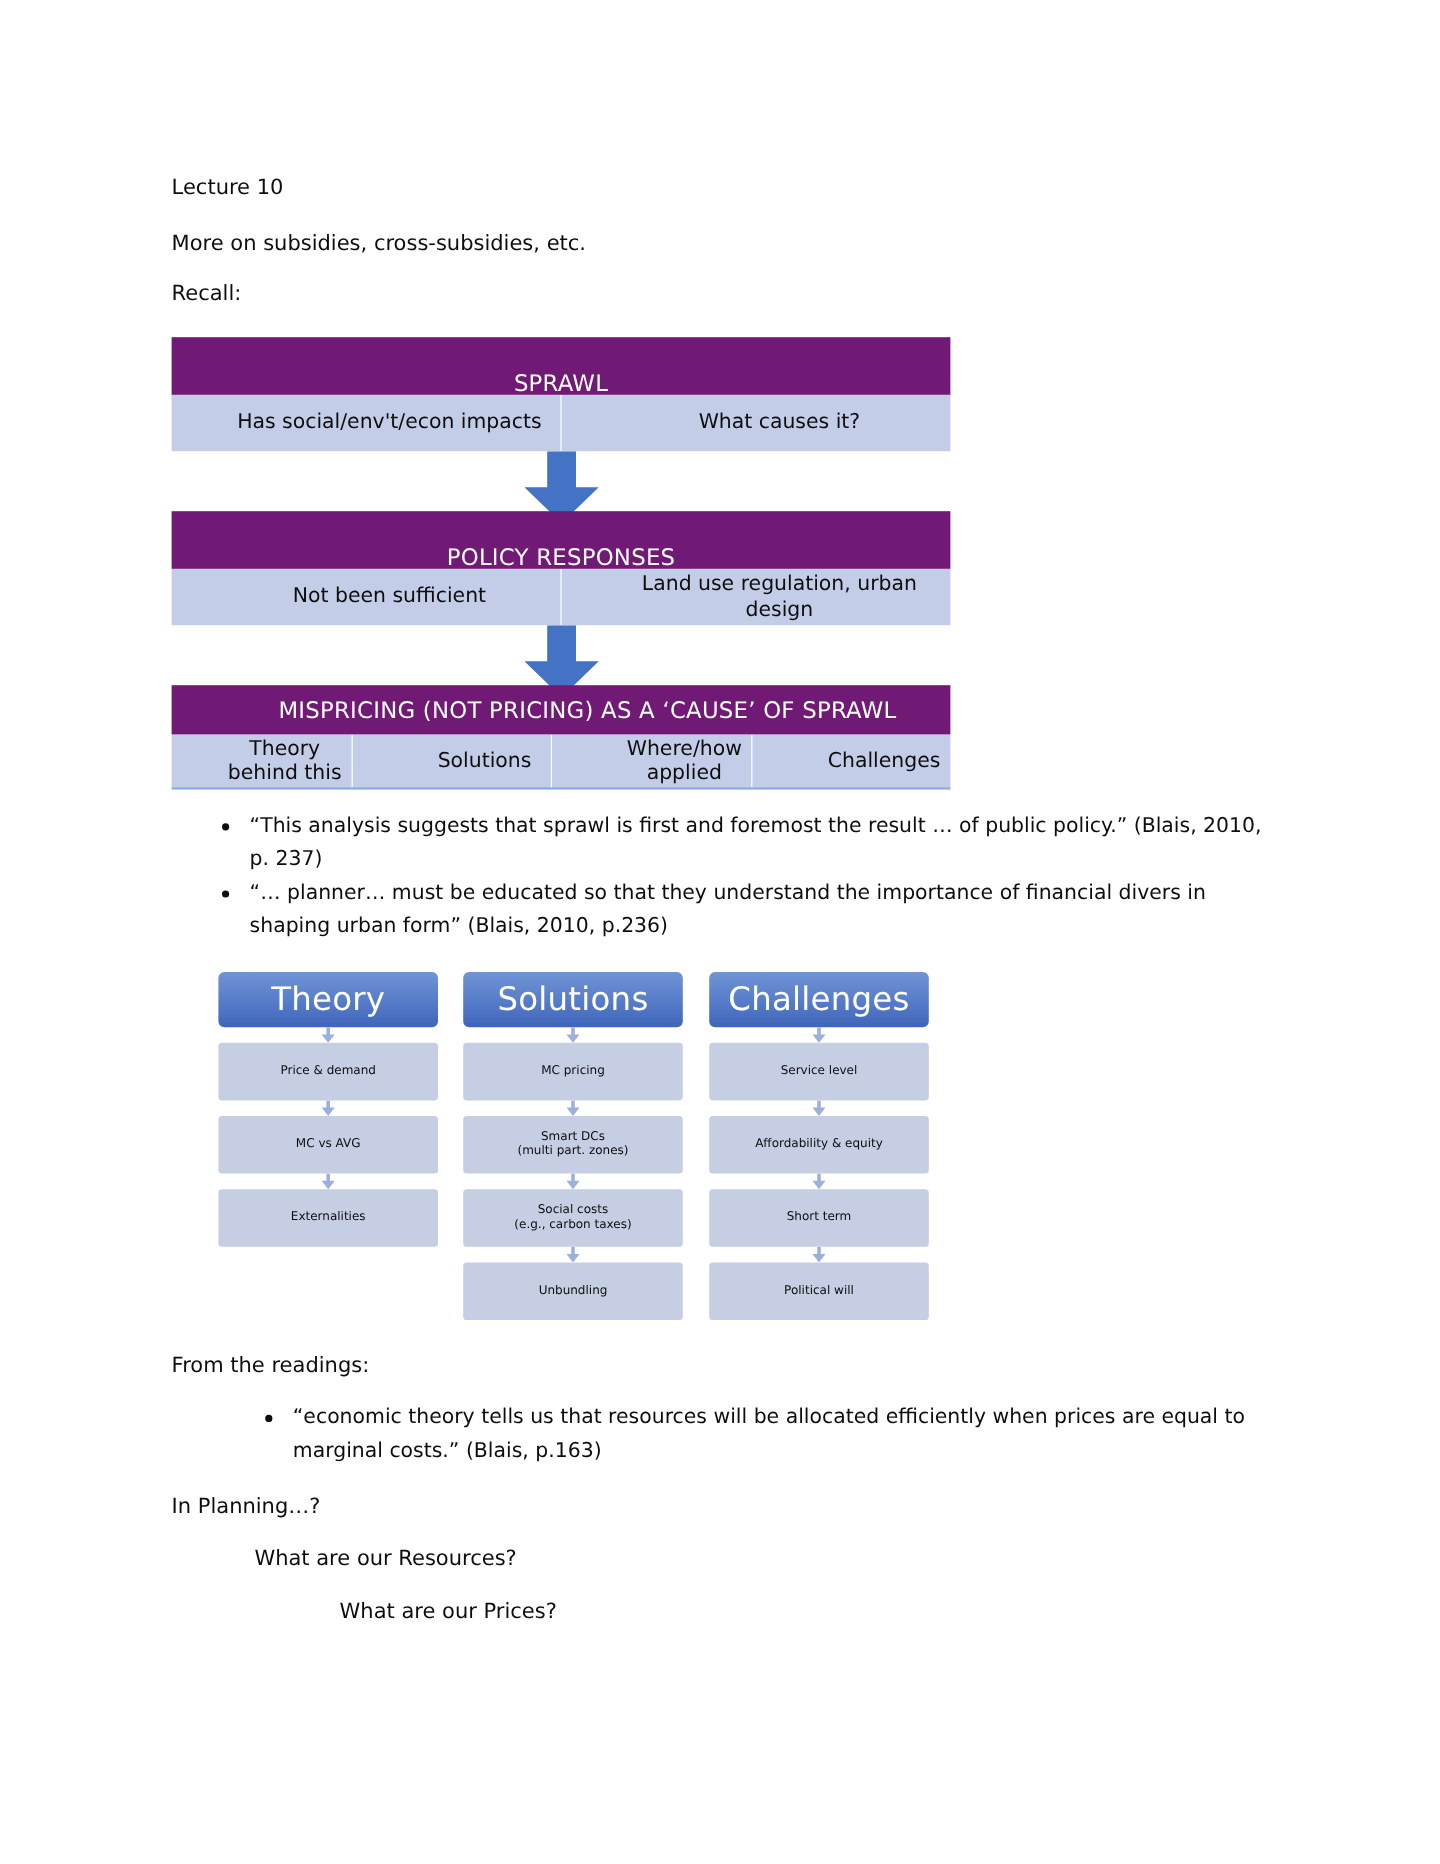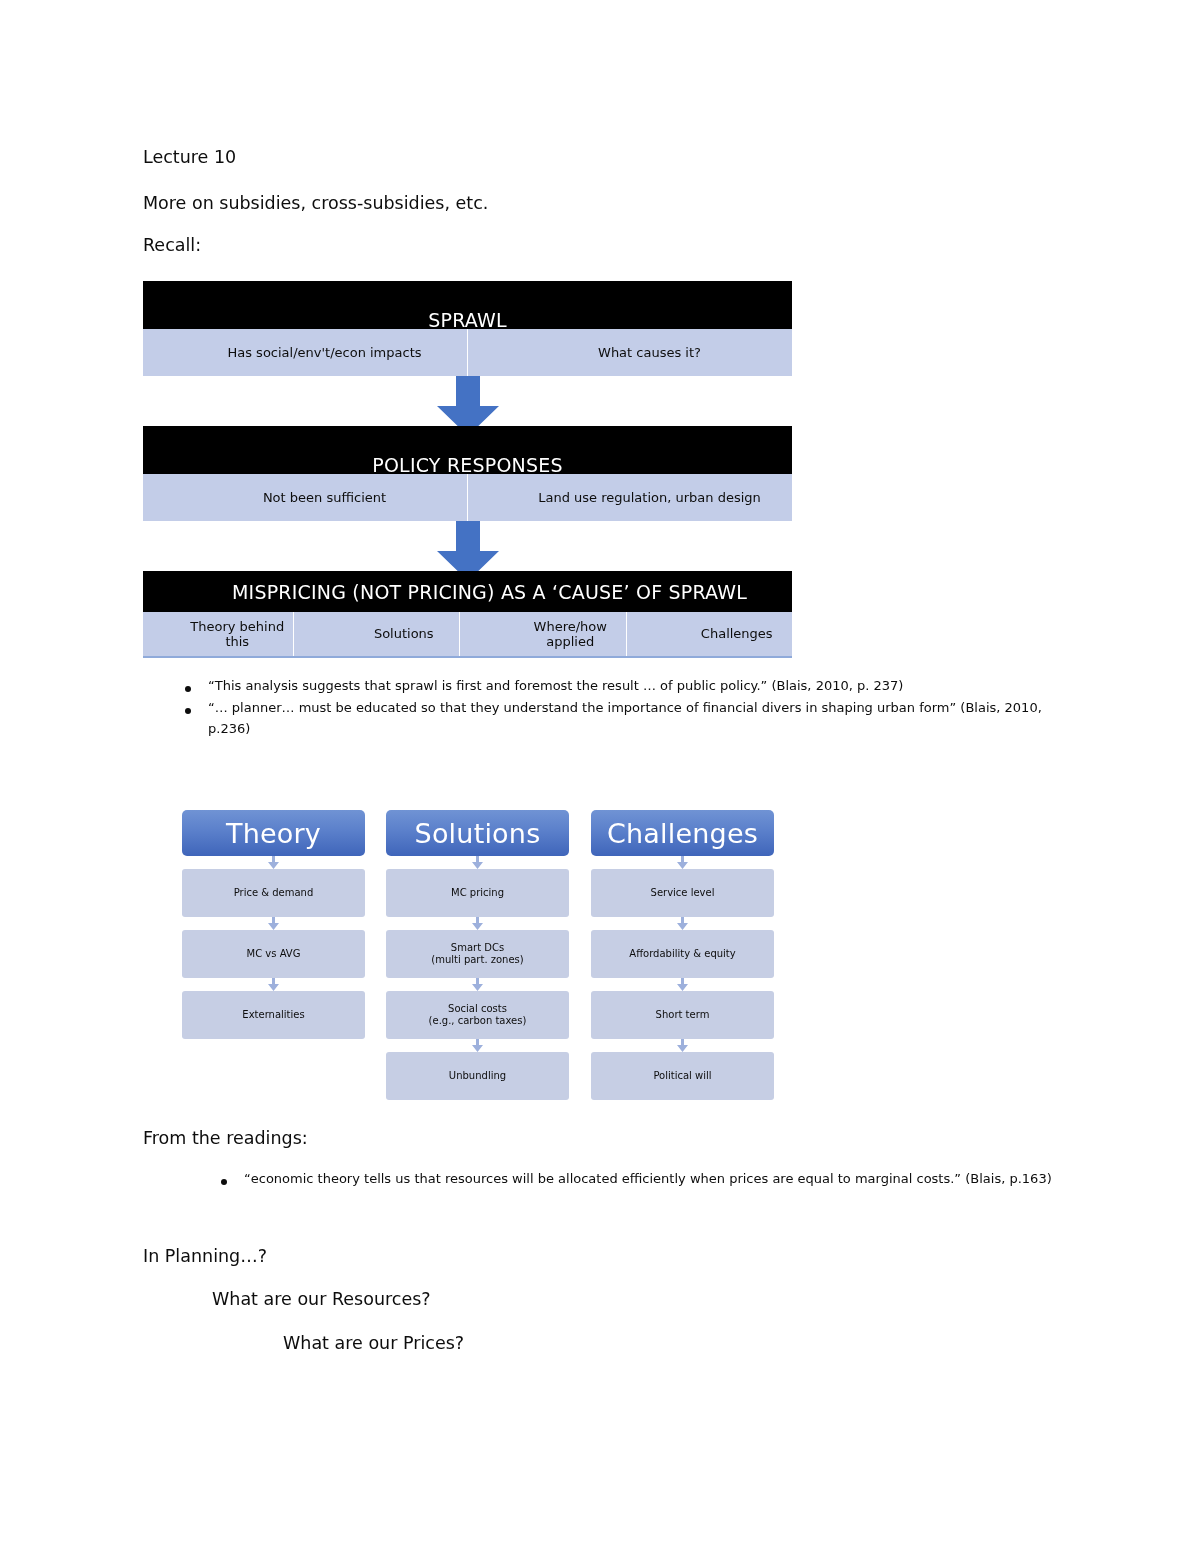--- a/index.html
+++ b/index.html
@@ -34,21 +34,21 @@
   }
 
   .bullet-list {
     position: absolute;
     list-style: none;
     margin: 0;
     padding: 0;
   }
   .bullet-item {
     position: relative;
-    font-size: 13px;
+    font-size: 17px;
     line-height: 1.62;
     color: #0d0d0d;
     padding-left: 36px;
     margin-bottom: 1px;
   }
   .bullet-item::before {
     content: "";
     position: absolute;
     left: 13px;
     top: 11px;
@@ -65,21 +65,21 @@
     top: 281px;
     width: 649px;
     height: 378px;
   }
   .blk {
     position: absolute;
     left: 0;
     width: 649px;
   }
   .blk-head {
-    background: #000000;
+    background: #701a75;
     width: 100%;
     box-sizing: border-box;
     text-align: center;
     color: #ffffff;
     font-size: 19px;
     letter-spacing: .2px;
     position: relative;
     overflow: hidden;
     padding-left: 44px;
   }
@@ -96,21 +96,21 @@
     display: flex;
     background: #c3cde8;
     height: 47px;
     box-sizing: border-box;
   }
   .blk-cell {
     flex: 1 1 0;
     display: flex;
     align-items: center;
     justify-content: center;
-    font-size: 13px;
+    font-size: 17px;
     color: #0d0d0d;
     border-right: 1.5px solid #ffffff;
     text-align: center;
     line-height: 1.18;
     box-sizing: border-box;
     margin-left: 39px;
   }
   .blk-cell:last-child { border-right: none; }
   .blk-underline {
     width: 100%;

